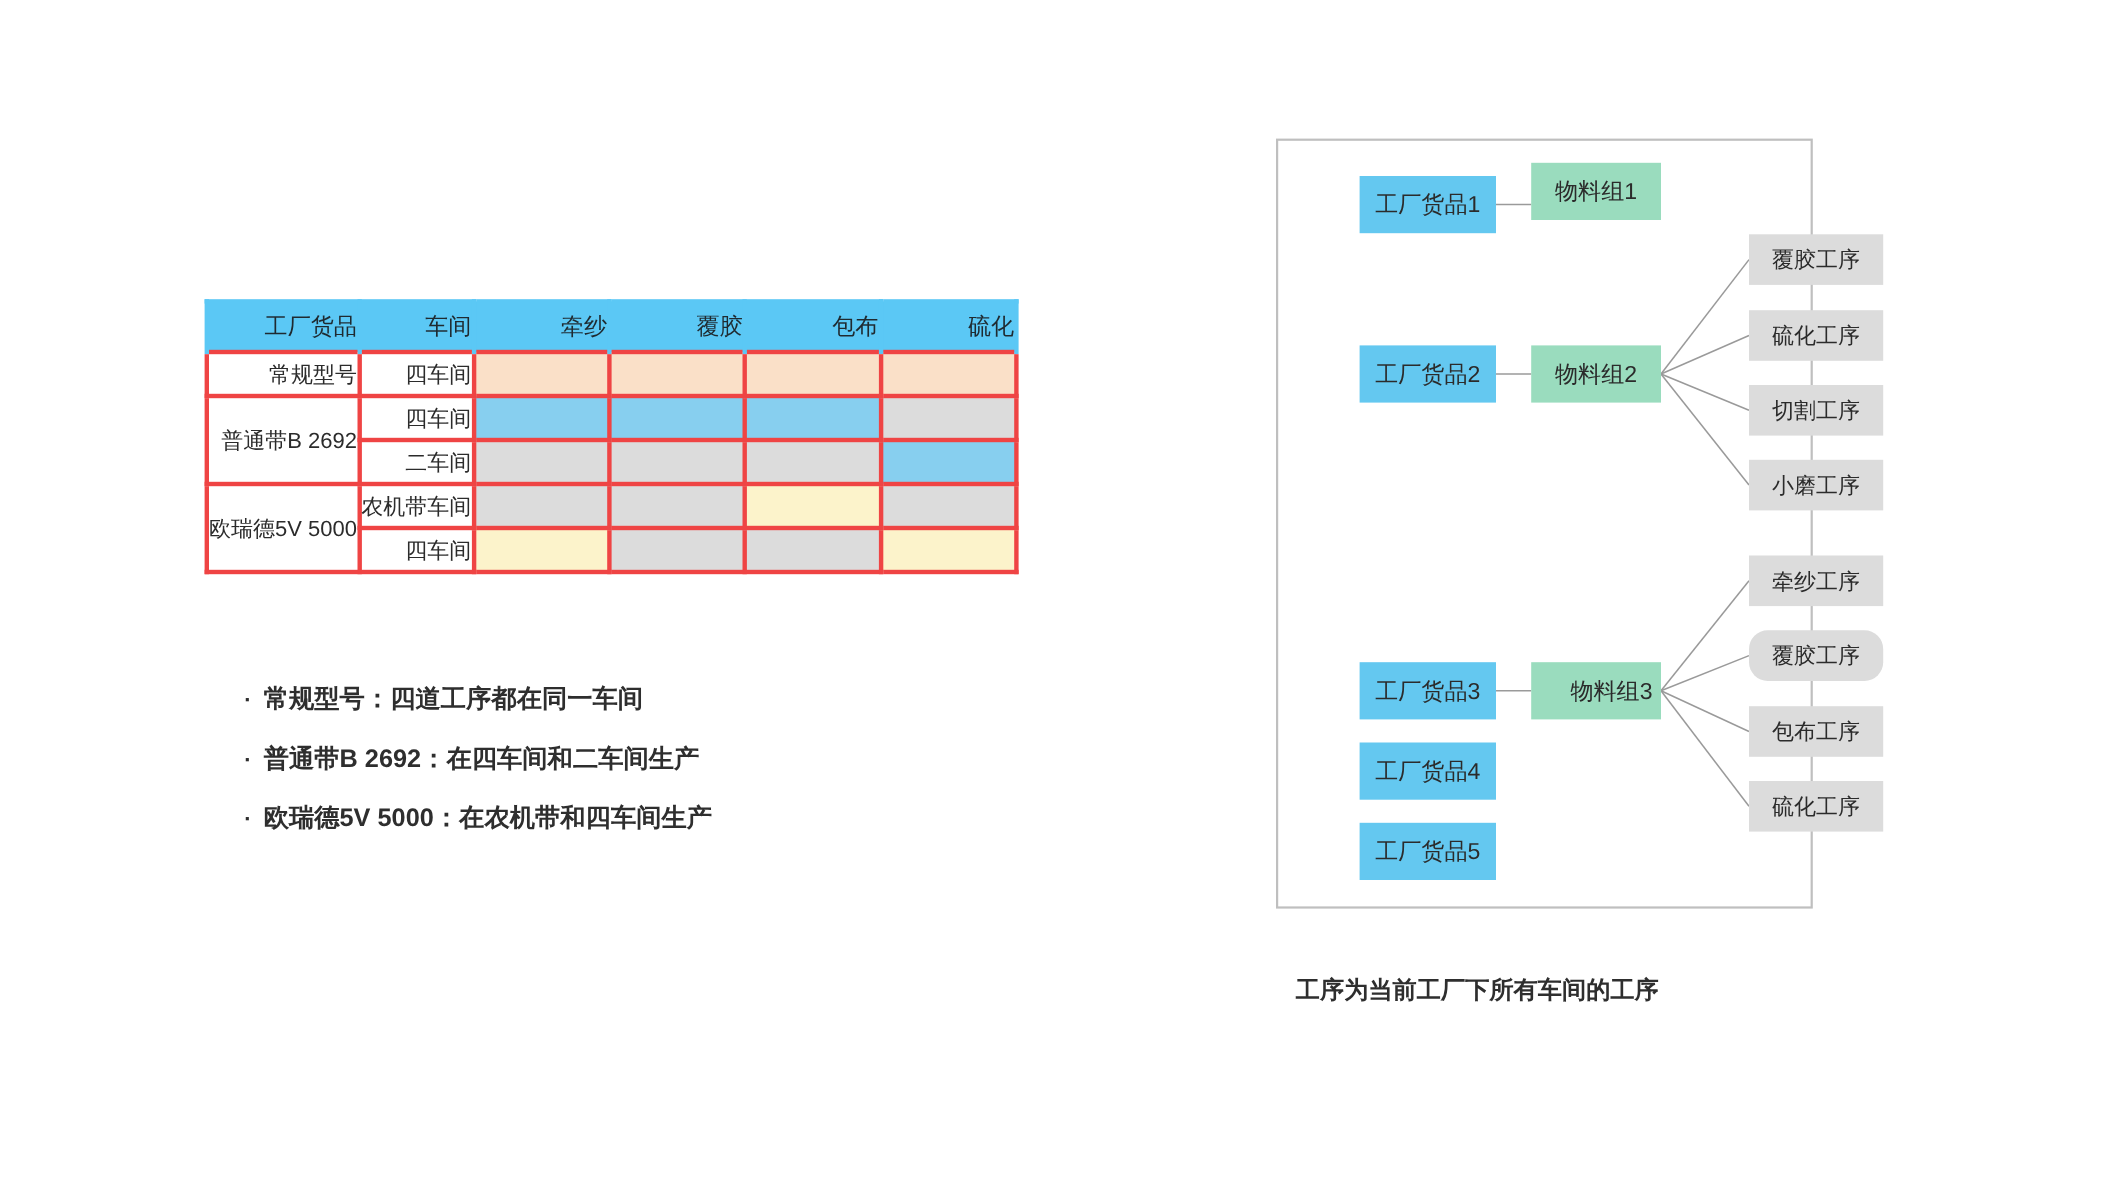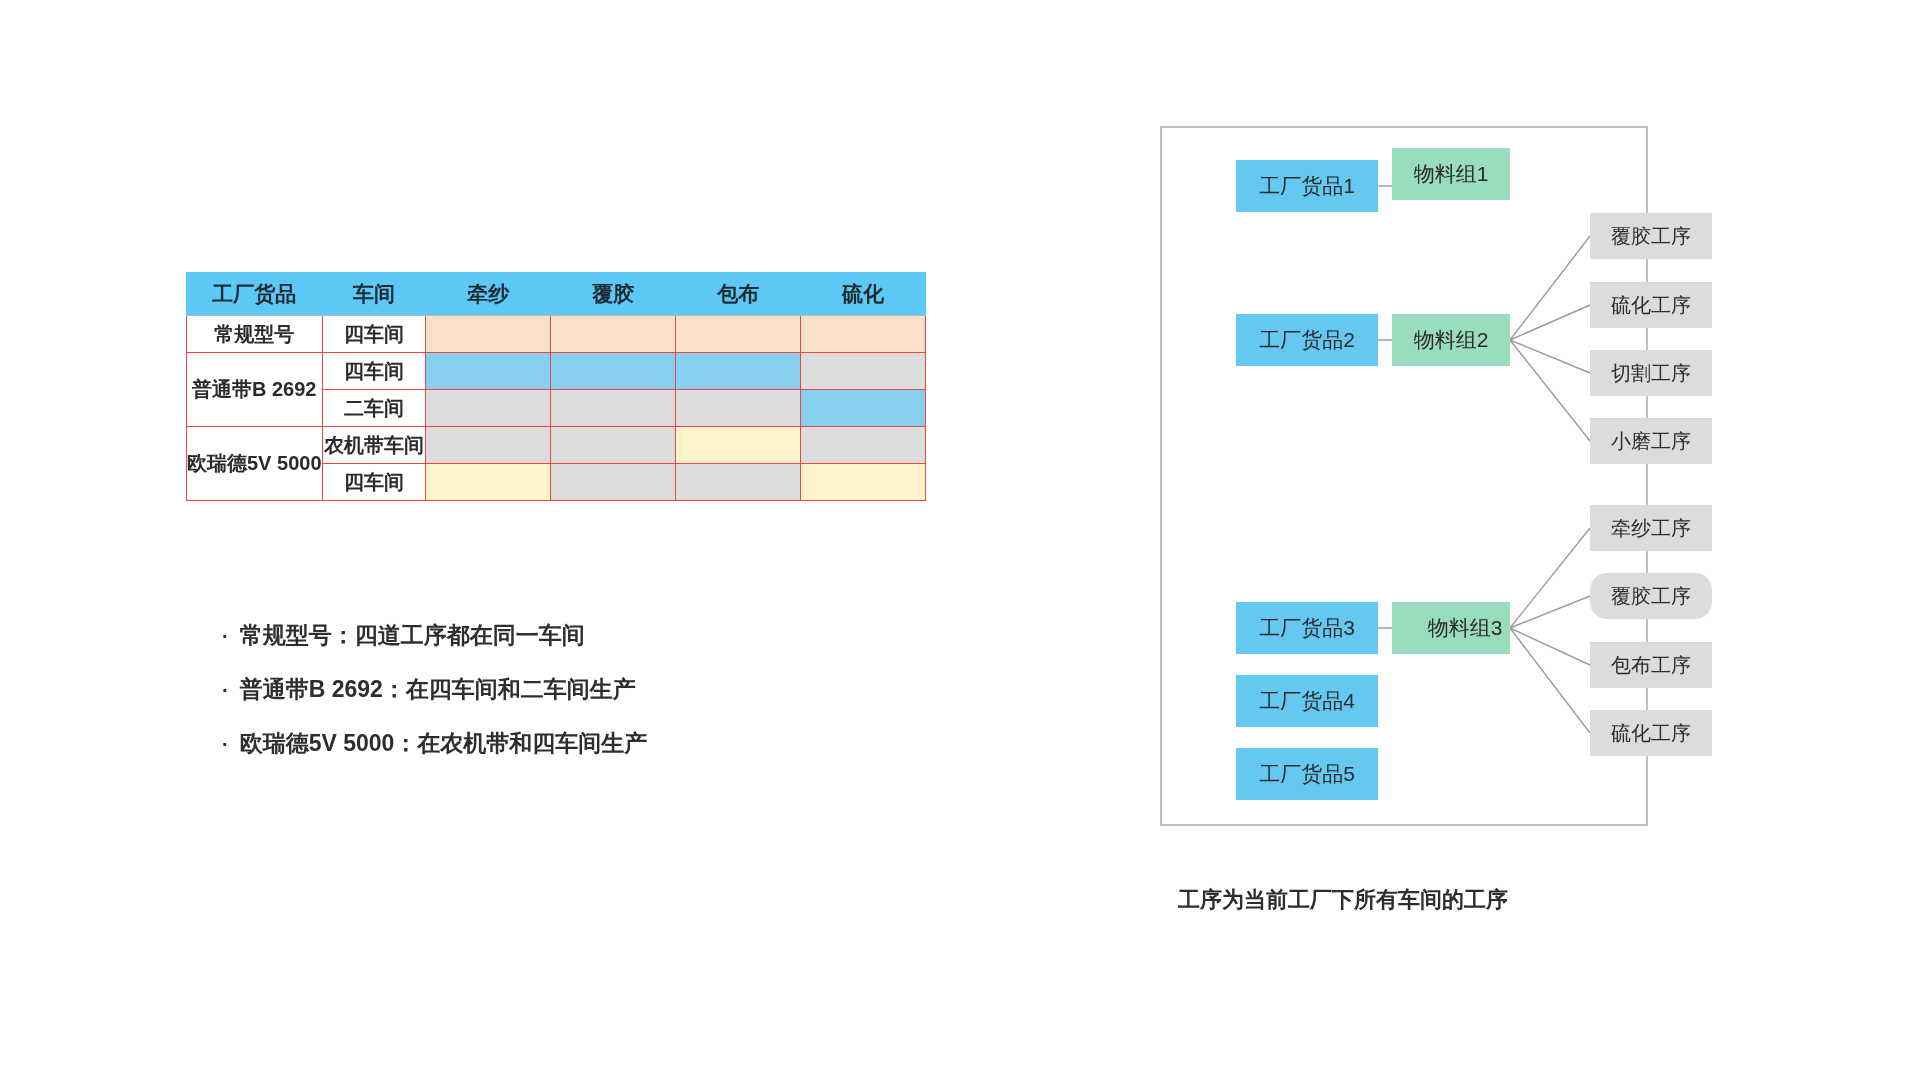--- a/index.html
+++ b/index.html
@@ -24,24 +24,24 @@
     top: 272px;
     width: 740px;
   }
 
   table.matrix {
     border-collapse: collapse;
     table-layout: fixed;
     border: 1px solid #b8b8b8;
   }
   table.matrix td, table.matrix th {
-    border: 1px solid #ef4444;
-    text-align: center;
+    border: 4px solid #ef4444;
+    text-align: right;
     vertical-align: middle;
-    font-weight: bold;
+    font-weight: normal;
     font-size: 20px;
     color: #2b2b2b;
     padding: 0;
     height: 36px;
   }
   table.matrix thead th {
     background: #5BC8F5;
     height: 42px;
     font-size: 21px;
     color: #1f2a30;
@@ -112,21 +112,21 @@
     display: flex;
     align-items: center;
     justify-content: center;
     font-size: 21px;
     color: #2b2b2b;
     white-space: nowrap;
     box-sizing: border-box;
   }
   .node-product {
     background: #64C8F0;
-    width: 142px;
+    width: 124px;
     height: 52px;
   }
   .node-group {
     background: #9ADCBE;
     width: 118px;
     height: 52px;
   }
   .node-process {
     background: #DCDCDC;
     width: 122px;

